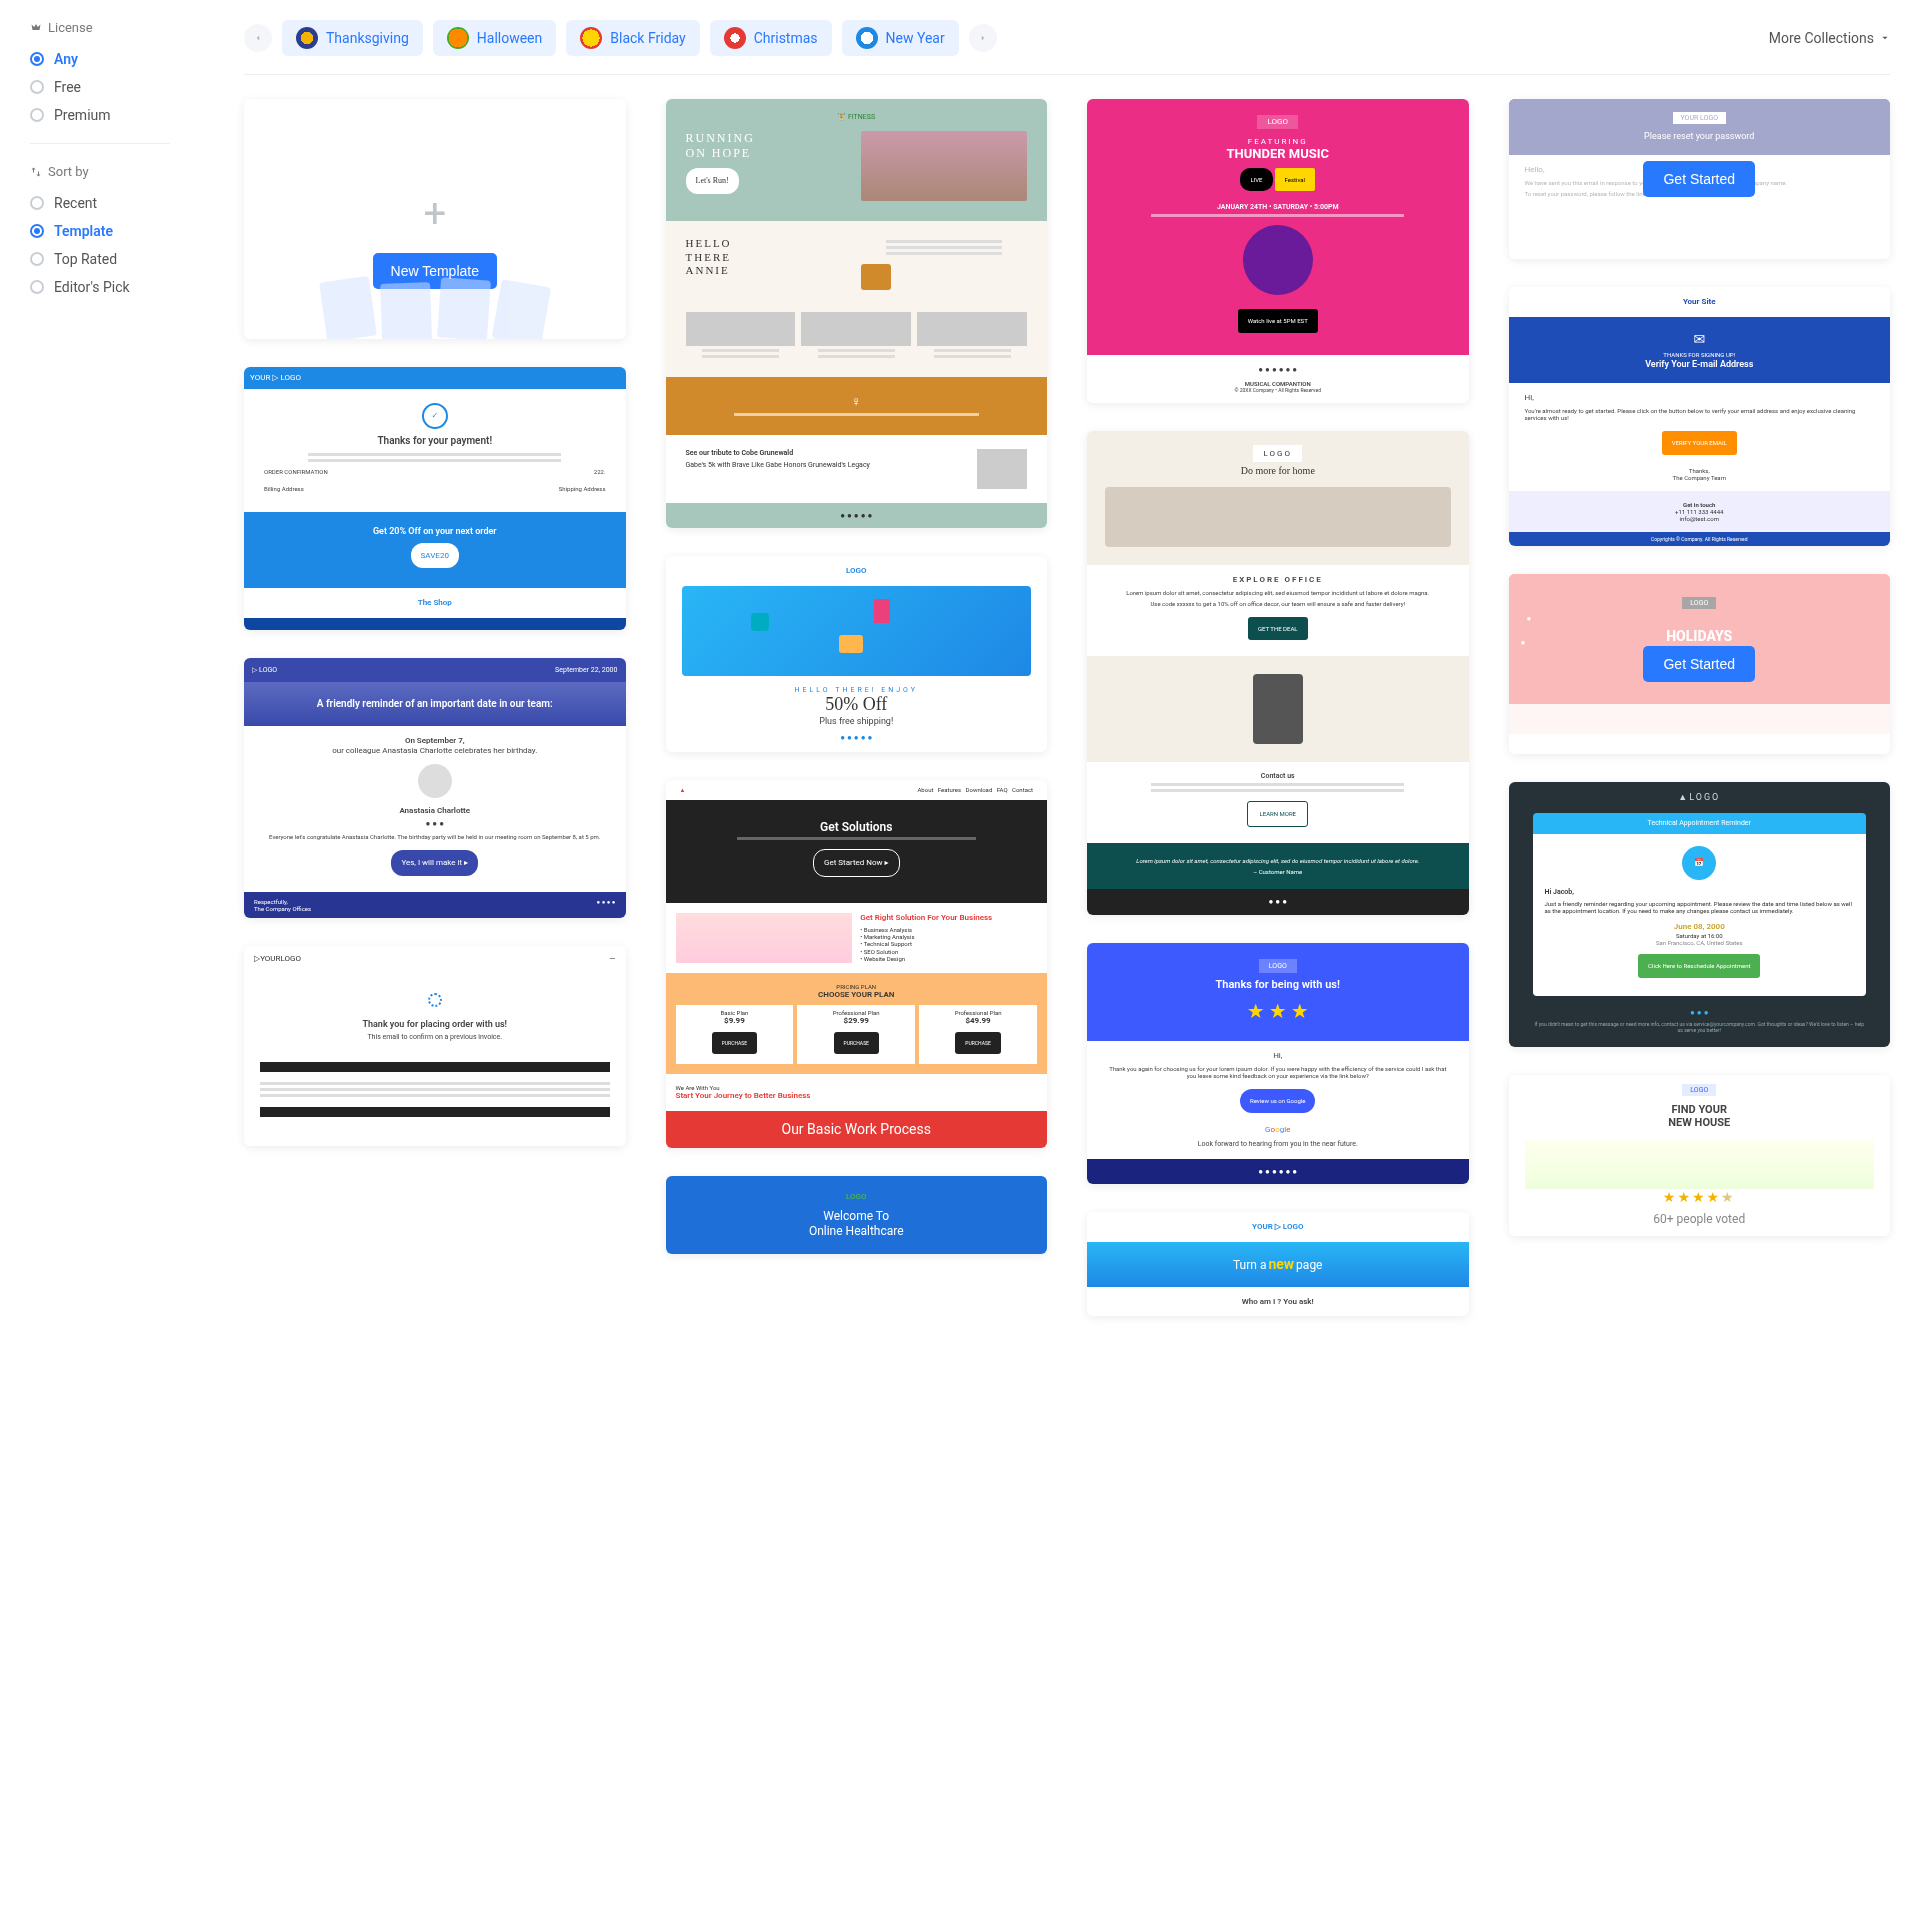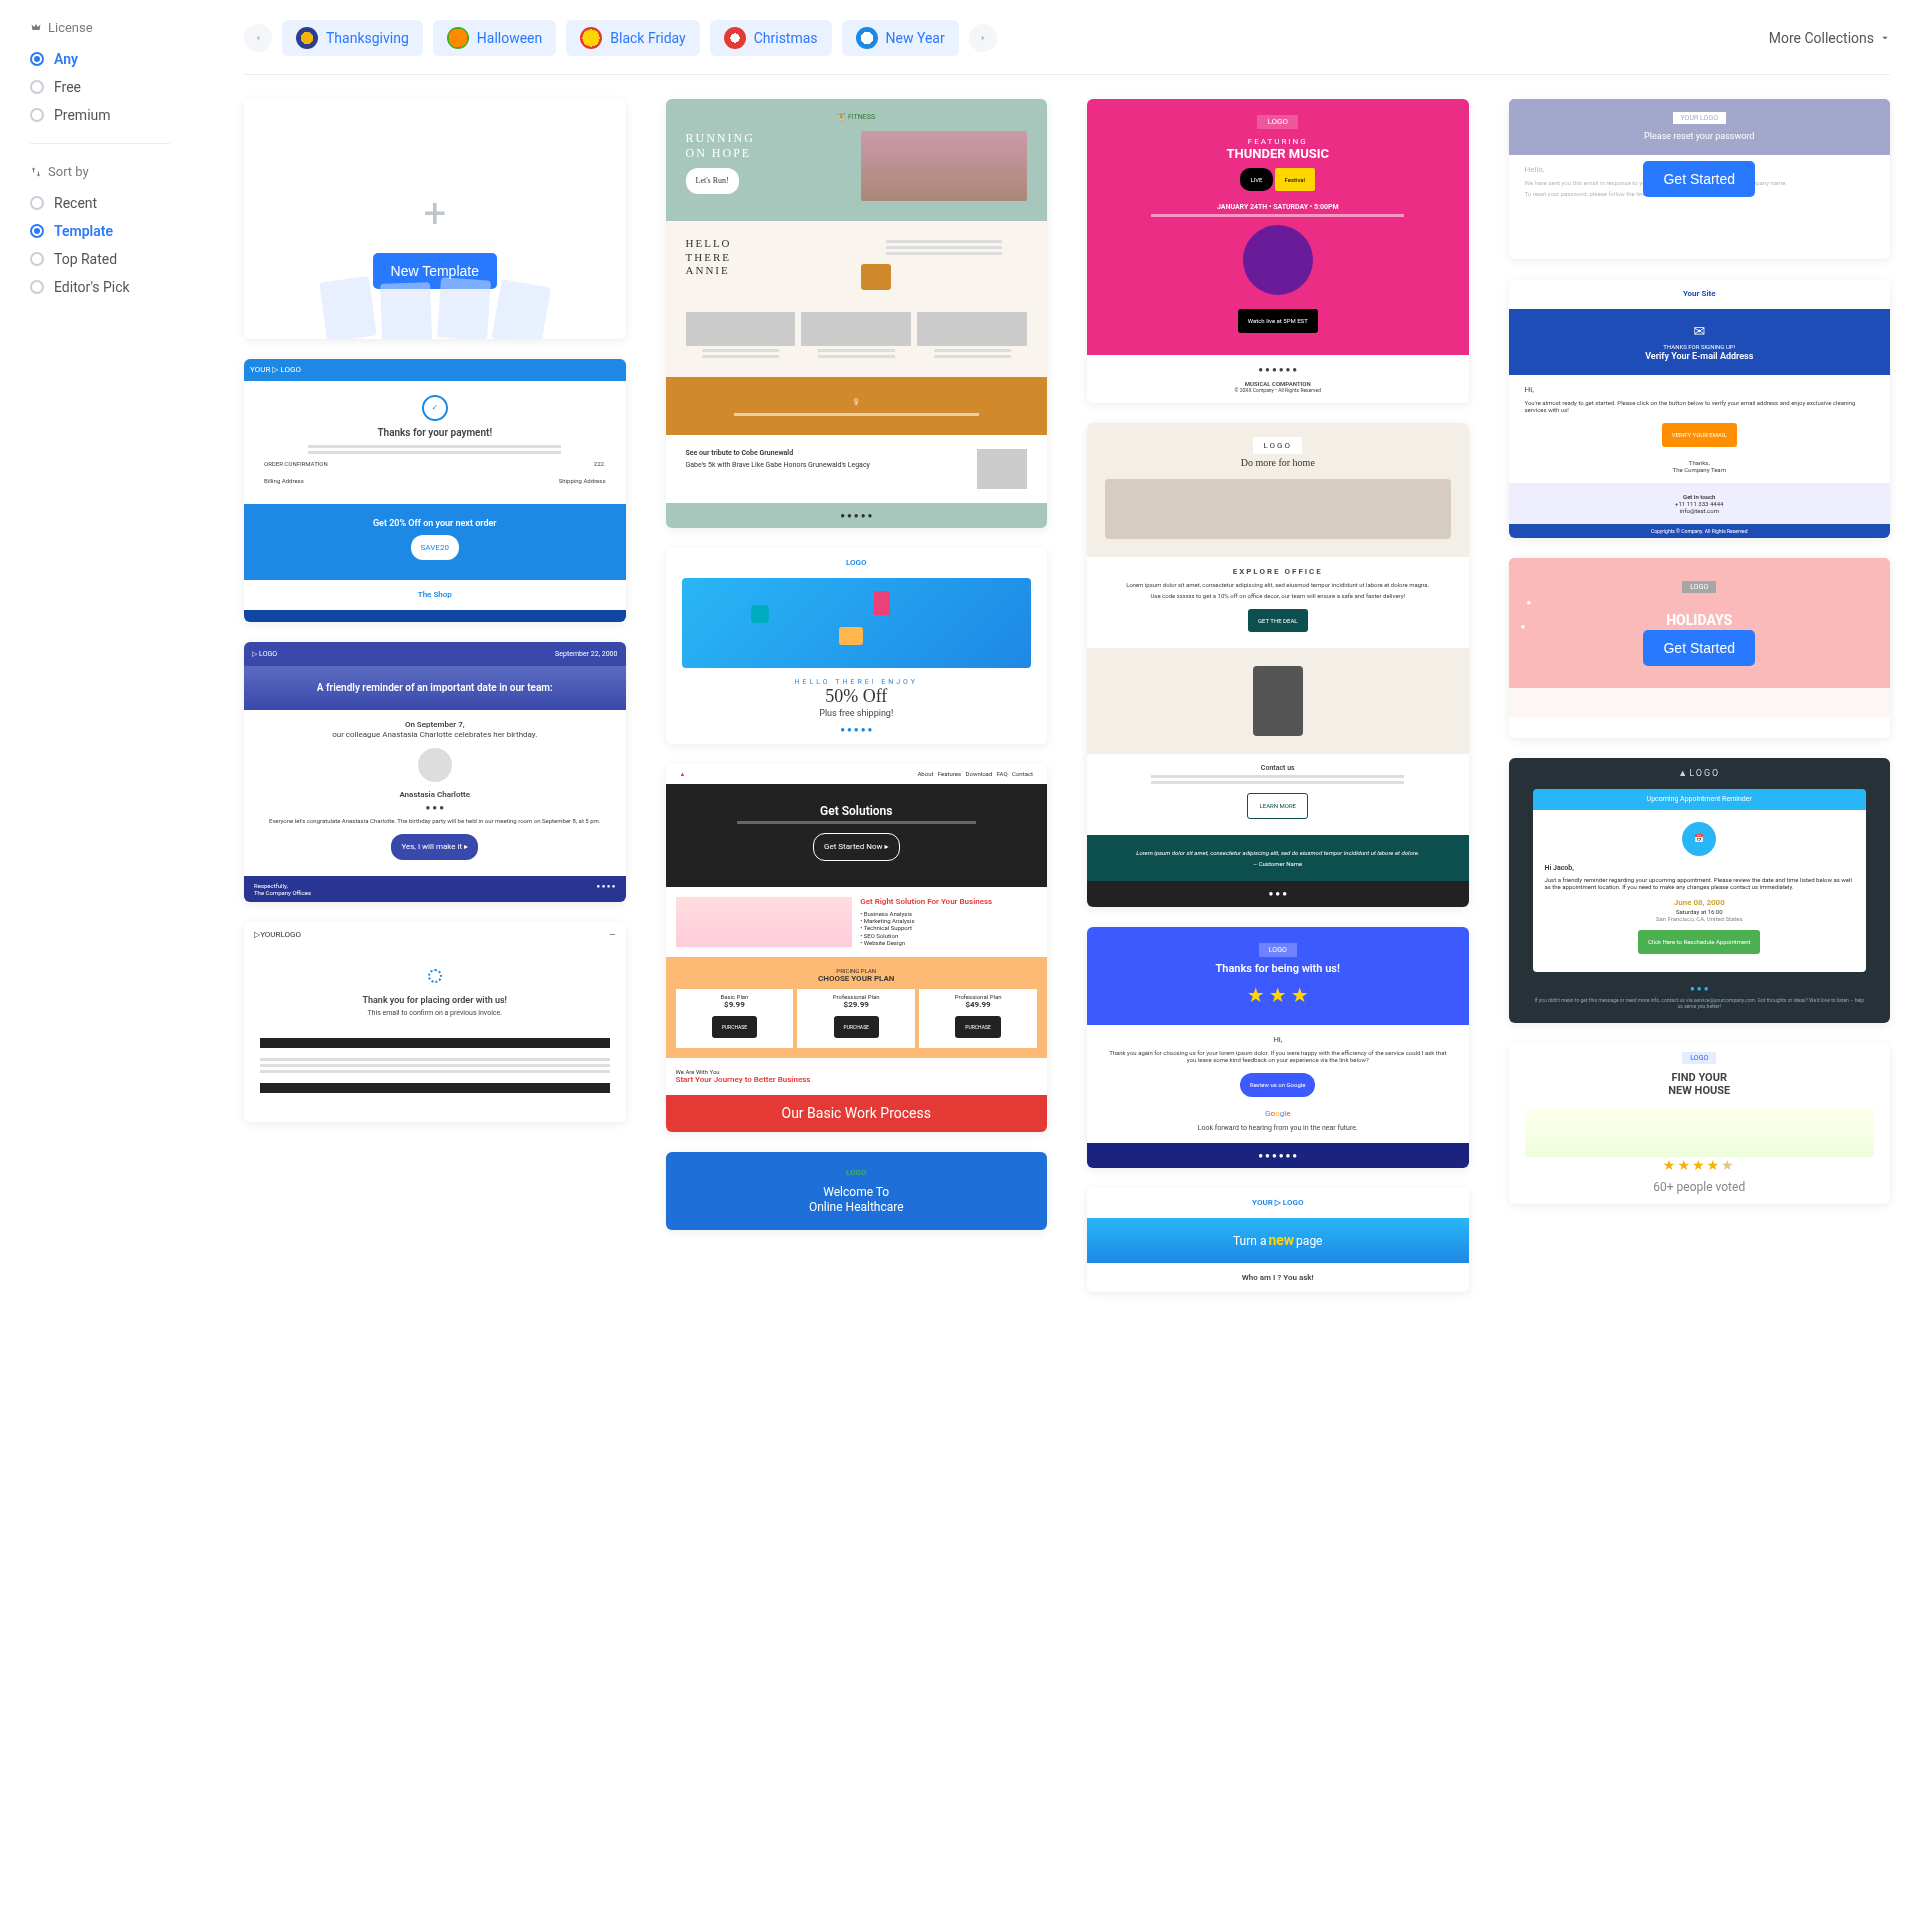--- a/index.html
+++ b/index.html
@@ -58,21 +58,21 @@
   }
   .more-collections {
     display: flex; align-items: center; gap: 6px;
     font-size: 14px; color: #555; cursor: pointer; white-space: nowrap;
   }
   .more-collections svg { width: 10px; height: 10px; fill: #555; }
 
   .grid {
     display: flex; gap: 40px; align-items: flex-start;
   }
-  .col { flex: 1; display: flex; flex-direction: column; gap: 20px; }
+  .col { flex: 1; display: flex; flex-direction: column; gap: 28px; }
 
   .card {
     background: #fff; border-radius: 6px;
     box-shadow: 0 2px 10px rgba(0,0,0,0.08);
     overflow: hidden; position: relative;
   }
   .card.new-template {
     display: flex; flex-direction: column; align-items: center;
     justify-content: center; padding: 40px 20px 0 20px; height: 240px;
   }
@@ -526,21 +526,21 @@
         <div style="background:#fce8e6;height:30px"></div>
         <div class="overlay">
           <button class="btn-primary">Get Started</button>
         </div>
       </div>
 
       <div class="card tpl" style="background:#263238">
         <div style="padding:10px;text-align:center">
           <span style="color:#cfd8dc;font-size:9px;letter-spacing:2px">▲LOGO</span>
         </div>
-        <div style="background:#29b6f6;color:#fff;margin:0 24px;padding:6px;border-radius:4px 4px 0 0;text-align:center;font-size:7px">Upcoming Appointment Reminder</div>
+        <div style="background:#29b6f6;color:#fff;margin:0 24px;padding:6px;border-radius:4px 4px 0 0;text-align:center;font-size:7px">Technical Appointment Reminder</div>
         <div style="background:#fff;margin:0 24px 12px;padding:12px;border-radius:0 0 4px 4px;text-align:center">
           <div style="width:34px;height:34px;border-radius:50%;background:#29b6f6;margin:0 auto;display:flex;align-items:center;justify-content:center;color:#fff">📅</div>
           <div style="text-align:left;font-size:7px;font-weight:600;margin-top:8px">Hi Jacob,</div>
           <div style="text-align:left;font-size:6px;margin-top:4px">Just a friendly reminder regarding your upcoming appointment. Please review the date and time listed below as well as the appointment location. If you need to make any changes please contact us immediately.</div>
           <div style="color:#c9a227;font-weight:600;font-size:8px;margin-top:8px">June 08, 2000</div>
           <div style="font-size:6px">Saturday  at 16:00</div>
           <div style="font-size:6px;color:#888">San Francisco, CA, United States</div>
           <div class="tpl-btn" style="background:#4caf50;color:#fff;font-size:6px;margin-top:8px">Click Here to Reschedule Appointment</div>
         </div>
         <div style="padding:0 24px 14px;text-align:center">

